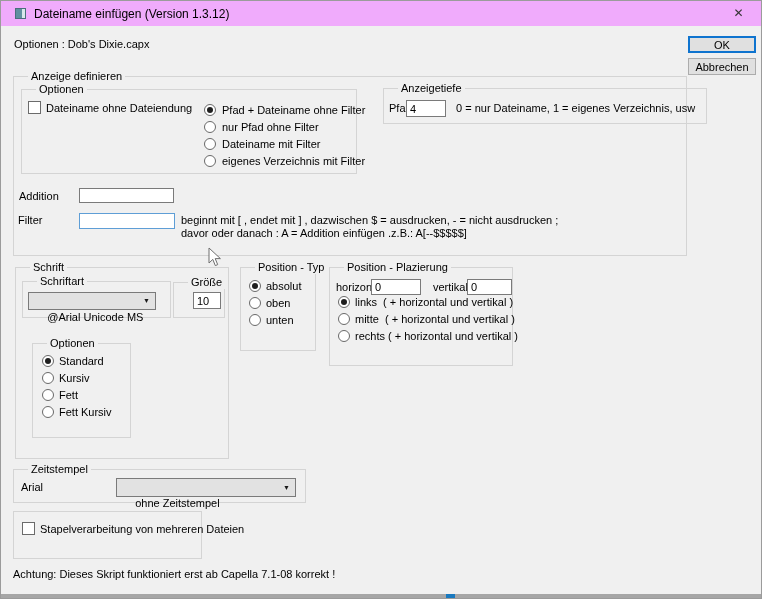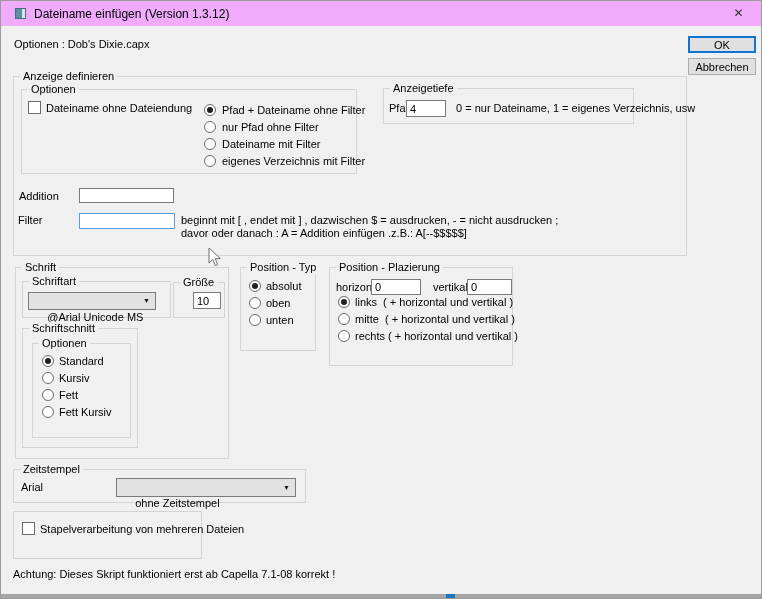--- a/index.html
+++ b/index.html
@@ -9,21 +9,21 @@
             border:1px solid #9b9b9b; overflow:hidden; }
   .titlebar { position:absolute; left:0; top:0; width:100%; height:25px; background:#f0abfc; }
   .app-icon { position:absolute; left:14px; top:7px; width:11px; height:11px;
               background:#5f8fa0; border:1px solid #4a6f7c; }
   .app-icon::after { content:''; position:absolute; right:0; top:0; width:3px; height:9px; background:#d7e7ea; }
   .title-text { position:absolute; left:33px; top:6px; font-size:12px; white-space:pre; }
   .close-btn { position:absolute; right:0; top:0; width:45px; height:25px; text-align:center;
                line-height:25px; font-size:12px; color:#333; cursor:default; }
   .txt { position:absolute; white-space:pre; line-height:13px; }
   .gb { position:absolute; border:1px solid #d4d4d4; }
-  .gb-lbl { position:absolute; top:-7px; left:6px; background:#f0f0f0; padding:0 3px;
+  .gb-lbl { position:absolute; top:-7px; left:14px; background:#f0f0f0; padding:0 3px;
             line-height:13px; white-space:pre; }
   .btn { position:absolute; width:68px; height:17px; background:#e0e0e0; border:1px solid #acacac;
          font-family:inherit; font-size:11px; color:#000; padding:0; }
   .btn.focused { border:2px solid #0f74cf; }
   .radio { position:absolute; width:12px; height:12px; border:1px solid #696969;
            border-radius:50%; background:#fff; }
   .radio.checked::after { content:''; position:absolute; left:2px; top:2px; width:6px; height:6px;
                           border-radius:50%; background:#1f1f1f; }
   .checkbox { position:absolute; width:13px; height:13px; border:1px solid #6b6b6b; background:#fff; }
   .input { position:absolute; background:#fff; border:1px solid #7a7a7a; font-family:inherit;
@@ -65,21 +65,21 @@
 
   <span class="radio checked" style="left:203px;top:103px"></span>
   <span class="txt" style="left:221px;top:103px">Pfad + Dateiname ohne Filter</span>
   <span class="radio" style="left:203px;top:120px"></span>
   <span class="txt" style="left:221px;top:120px">nur Pfad ohne Filter</span>
   <span class="radio" style="left:203px;top:137px"></span>
   <span class="txt" style="left:221px;top:137px">Dateiname mit Filter</span>
   <span class="radio" style="left:203px;top:154px"></span>
   <span class="txt" style="left:221px;top:154px">eigenes Verzeichnis mit Filter</span>
 
-  <div class="gb" style="left:382px;top:87px;width:251px;height:36px">
+  <div class="gb" style="left:382px;top:87px;width:324px;height:36px">
     <span class="gb-lbl">Anzeigetiefe</span>
   </div>
   <span class="txt" style="left:388px;top:101px">Pfadtiefe</span>
   <input class="input" style="left: 405px; top: 99px; width: 40px; height: 17px;" value="4">
   <span class="txt" style="left:455px;top:101px">0 = nur Dateiname, 1 = eigenes Verzeichnis, usw</span>
 
   <span class="txt" style="left:18px;top:189px">Addition</span>
   <input class="input" style="left: 78px; top: 187px; width: 95px; height: 15px;" value="">
   <span class="txt" style="left:17px;top:213px">Filter</span>
   <input class="input focus-blue" style="left: 78px; top: 212px; width: 96px; height: 16px;" value="">
@@ -94,23 +94,20 @@
   </div>
   <div class="combo" style="left:27px;top:291px;width:128px;height:18px">
     <span>@Arial Unicode MS</span>
     <span class="arrow">▼</span>
   </div>
   <div class="gb" style="left:172px;top:281px;width:52px;height:36px">
     <span class="gb-lbl">Größe</span>
   </div>
   <input class="input" style="left: 176px; top: 291px; width: 28px; height: 17px; margin-left: 16px;" value="10">
 
-  <div class="gb" style="left:21px;top:327px;width:116px;height:120px">
-    <span class="gb-lbl">Schriftschnitt</span>
-  </div>
   <div class="gb" style="left:31px;top:342px;width:99px;height:95px">
     <span class="gb-lbl">Optionen</span>
   </div>
   <span class="radio checked" style="left:41px;top:354px"></span>
   <span class="txt" style="left:58px;top:354px">Standard</span>
   <span class="radio" style="left:41px;top:371px"></span>
   <span class="txt" style="left:58px;top:371px">Kursiv</span>
   <span class="radio" style="left:41px;top:388px"></span>
   <span class="txt" style="left:58px;top:388px">Fett</span>
   <span class="radio" style="left:41px;top:405px"></span>

